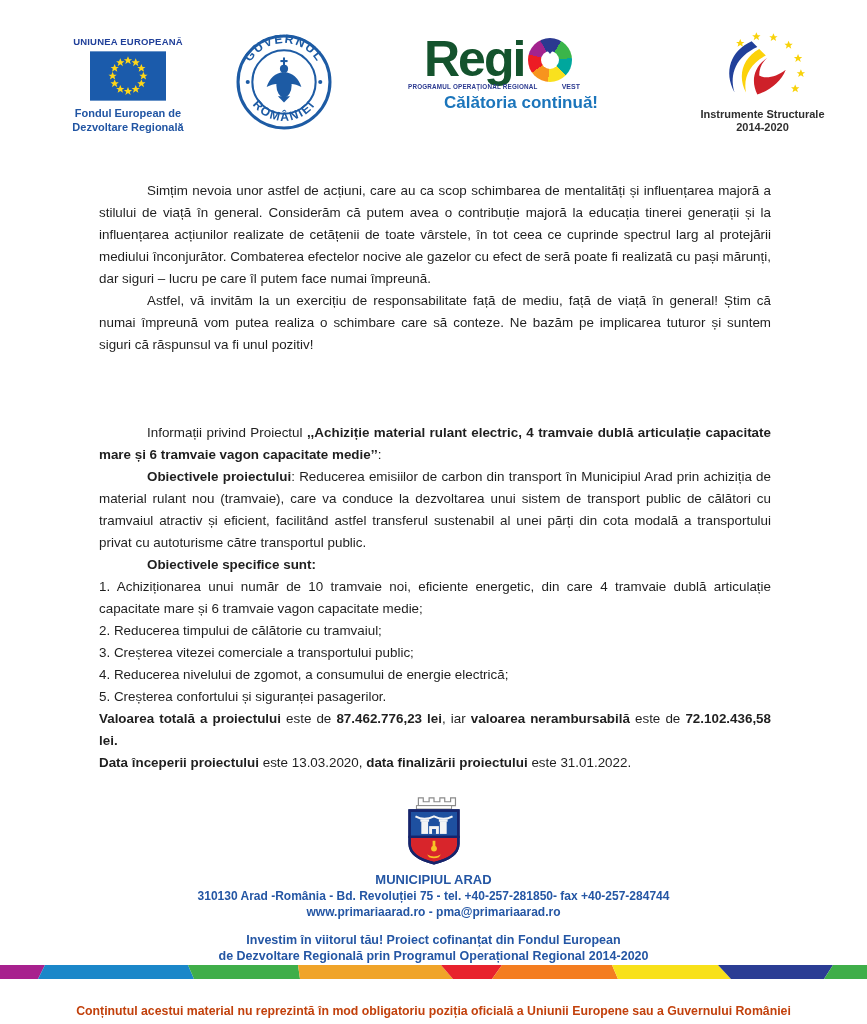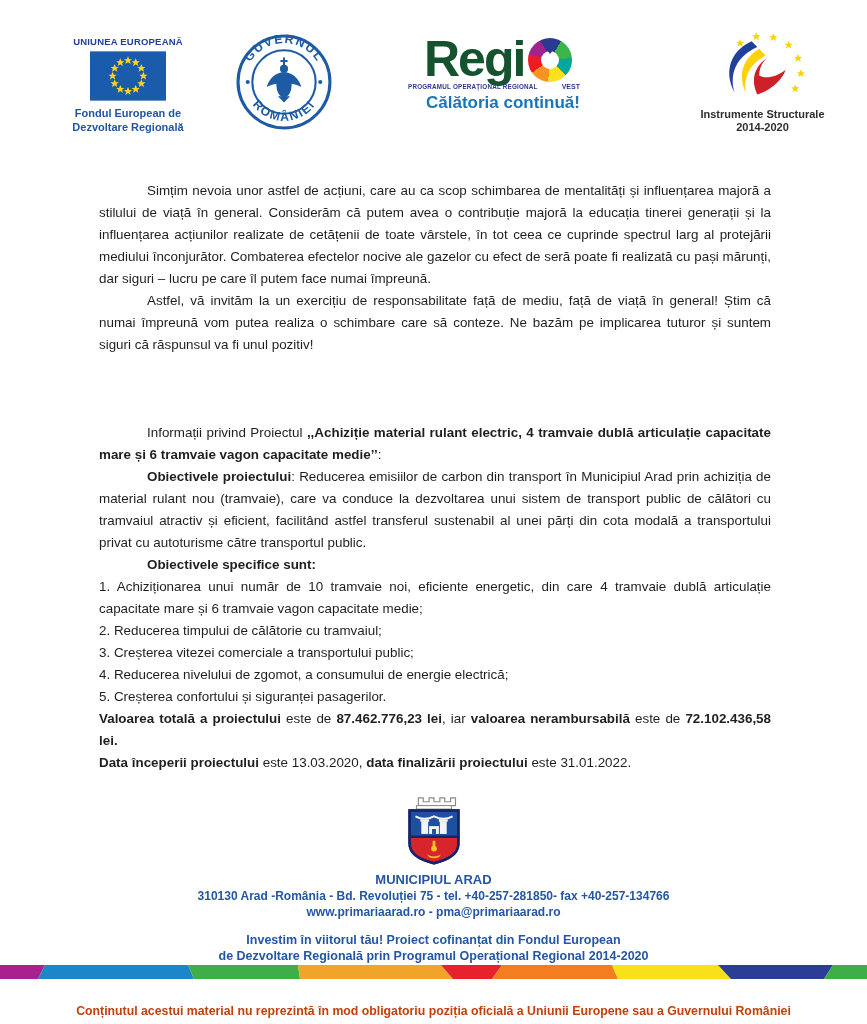--- a/index.html
+++ b/index.html
@@ -21,21 +21,21 @@
               font-family:"Liberation Sans",sans-serif;margin-left:16px;}
   .wheel{width:44px;height:44px;border-radius:50%;position:relative;margin-left:4px;margin-top:2px;
          background:conic-gradient(from 30deg,#3bb54a 0 55deg,#00a79d 55deg 105deg,#f9e11e 105deg 155deg,
                     #f7941e 155deg 205deg,#ed1c24 205deg 255deg,#a3238e 255deg 305deg,#2b3990 305deg 360deg);}
   .wheel::after{content:"";position:absolute;inset:13px;background:#fff;border-radius:50%;z-index:1;}
   .wheel .tri{position:absolute;top:3px;left:50%;transform:translateX(-50%);width:0;height:0;z-index:2;
         border-left:10px solid transparent;border-right:10px solid transparent;border-top:13px solid #2b3990;}
   .regio-subrow{display:flex;justify-content:space-between;width:190px;margin-top:1px;}
   .regio-prog{font-size:6.3px;font-weight:bold;color:#2b3990;letter-spacing:.2px;}
   .regio-vest{font-size:7px;font-weight:bold;color:#2b3990;margin-right:18px;}
-  .regio-tag{font-size:17px;font-weight:bold;color:#1b75bb;text-align:center;width:190px;margin-top:3px;}
+  .regio-tag{font-size:17px;font-weight:bold;color:#1b75bb;text-align:right;width:190px;margin-top:3px;}
 
   .is-block{left:690px;top:30px;width:145px;}
   .is-text{font-size:11px;font-weight:bold;color:#2f2f2f;line-height:13px;margin-top:2px;}
 
   
   .doc{position:absolute;left:99px;top:180px;width:672px;font-size:13.4px;line-height:22px;
        text-align:justify;}
   .doc p{margin:0;}
   .indent{text-indent:48px;}
   .b{font-weight:bold;}
@@ -177,21 +177,21 @@
       </g>
       <g fill="#f7c325">
         <circle cx="45" cy="60" r="3"></circle>
         <path d="M38,66 q7,4 14,0 l-2,3 q-5,2 -10,0 z"></path>
         <rect x="43.6" y="52" width="2.8" height="6"></rect>
       </g>
     </svg>
   </div>
 
   <div class="f-abs muni">MUNICIPIUL ARAD</div>
-  <div class="f-abs addr">310130 Arad -România - Bd. Revoluției 75 - tel. +40-257-281850- fax +40-257-134766</div>
+  <div class="f-abs addr">310130 Arad -România - Bd. Revoluției 75 - tel. +40-257-281850- fax +40-257-284744</div>
   <div class="f-abs web"><a href="#">www.primariaarad.ro</a><span> - </span><a href="#">pma@primariaarad.ro</a></div>
 
   <div class="f-abs invest">
     <div>Investim în viitorul tău! Proiect cofinanțat din Fondul European</div>
     <div>de Dezvoltare Regională prin Programul Operațional Regional 2014-2020</div>
   </div>
 
   <svg class="stripe" viewBox="0 0 867 14" preserveAspectRatio="none">
     <polygon points="0,0 45,0 38,14 0,14" fill="#a8218e"></polygon>
     <polygon points="45,0 188,0 194,14 38,14" fill="#1b87c9"></polygon>

